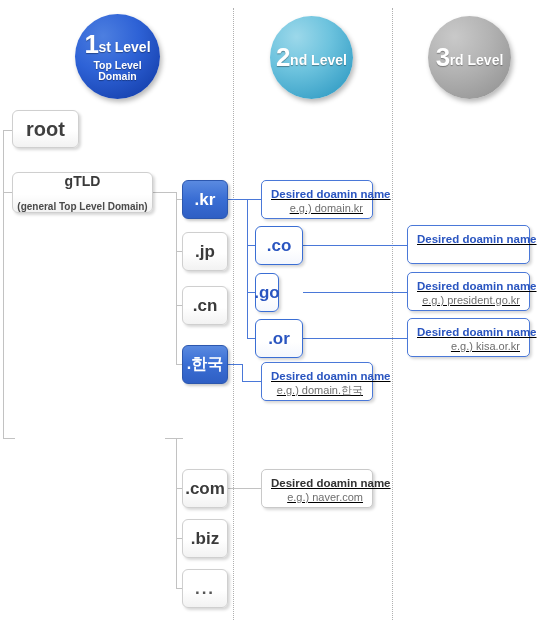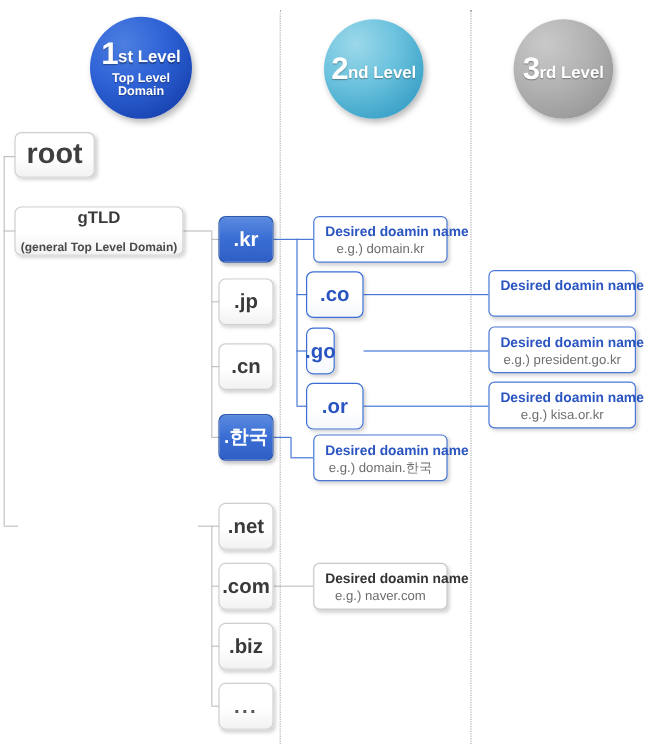--- a/index.html
+++ b/index.html
@@ -109,34 +109,35 @@
   }
   .node .sub {
     font-size: 10px;
     font-weight: bold;
     color: #4a4a4a;
     margin-top: 12px;
     white-space: nowrap;
   }
 
   
-  .root-label { font-size: 24px; font-weight: bold; color: #3f3f3f; }
+  .root-label { font-size: 20px; font-weight: bold; color: #3f3f3f; }
   .group-label { font-size: 14px; font-weight: bold; color: #3a3a3a; }
   .tld-label { font-size: 17px; font-weight: bold; }
   .tld-label.kor { font-size: 16px; }
   .sld-label { font-size: 17px; font-weight: bold; color: #2a55c0; }
   .dots-label { font-size: 17px; font-weight: bold; color: #555; letter-spacing: 2px; }
 
   
   .infobox {
     position: absolute;
     border-radius: 5px;
     padding: 6px 9px 25px 9px;
-    text-align: center;
+    text-align: right;
     line-height: 1.22;
+    text-decoration: underline;
   }
   .infobox.blueline {
     background: #ffffff;
     border: 1px solid #4a78d8;
     box-shadow: 2px 2px 3px rgba(0,0,0,0.16);
   }
   .infobox.grayline {
     background: #ffffff;
     border: 1px solid #c9c9c9;
     box-shadow: 2px 2px 3px rgba(0,0,0,0.16);
@@ -245,23 +246,20 @@
   </div>
 
   <div class="node gray" style="left:182px; top:286px; width:46px; height:39px;">
     <div class="tld-label">.cn</div>
   </div>
 
   <div class="node blue" style="left:182px; top:345px; width:46px; height:39px;">
     <div class="tld-label kor">.한국</div>
   </div>
 
-  <div class="node gray" style="left:182px; top:419px; width:46px; height:39px;">
-    <div class="tld-label">.net</div>
-  </div>
 
   <div class="node gray" style="left:182px; top:469px; width:46px; height:39px;">
     <div class="tld-label">.com</div>
   </div>
 
   <div class="node gray" style="left:182px; top:519px; width:46px; height:39px;">
     <div class="tld-label">.biz</div>
   </div>
 
   <div class="node gray" style="left:182px; top:569px; width:46px; height:39px;">

